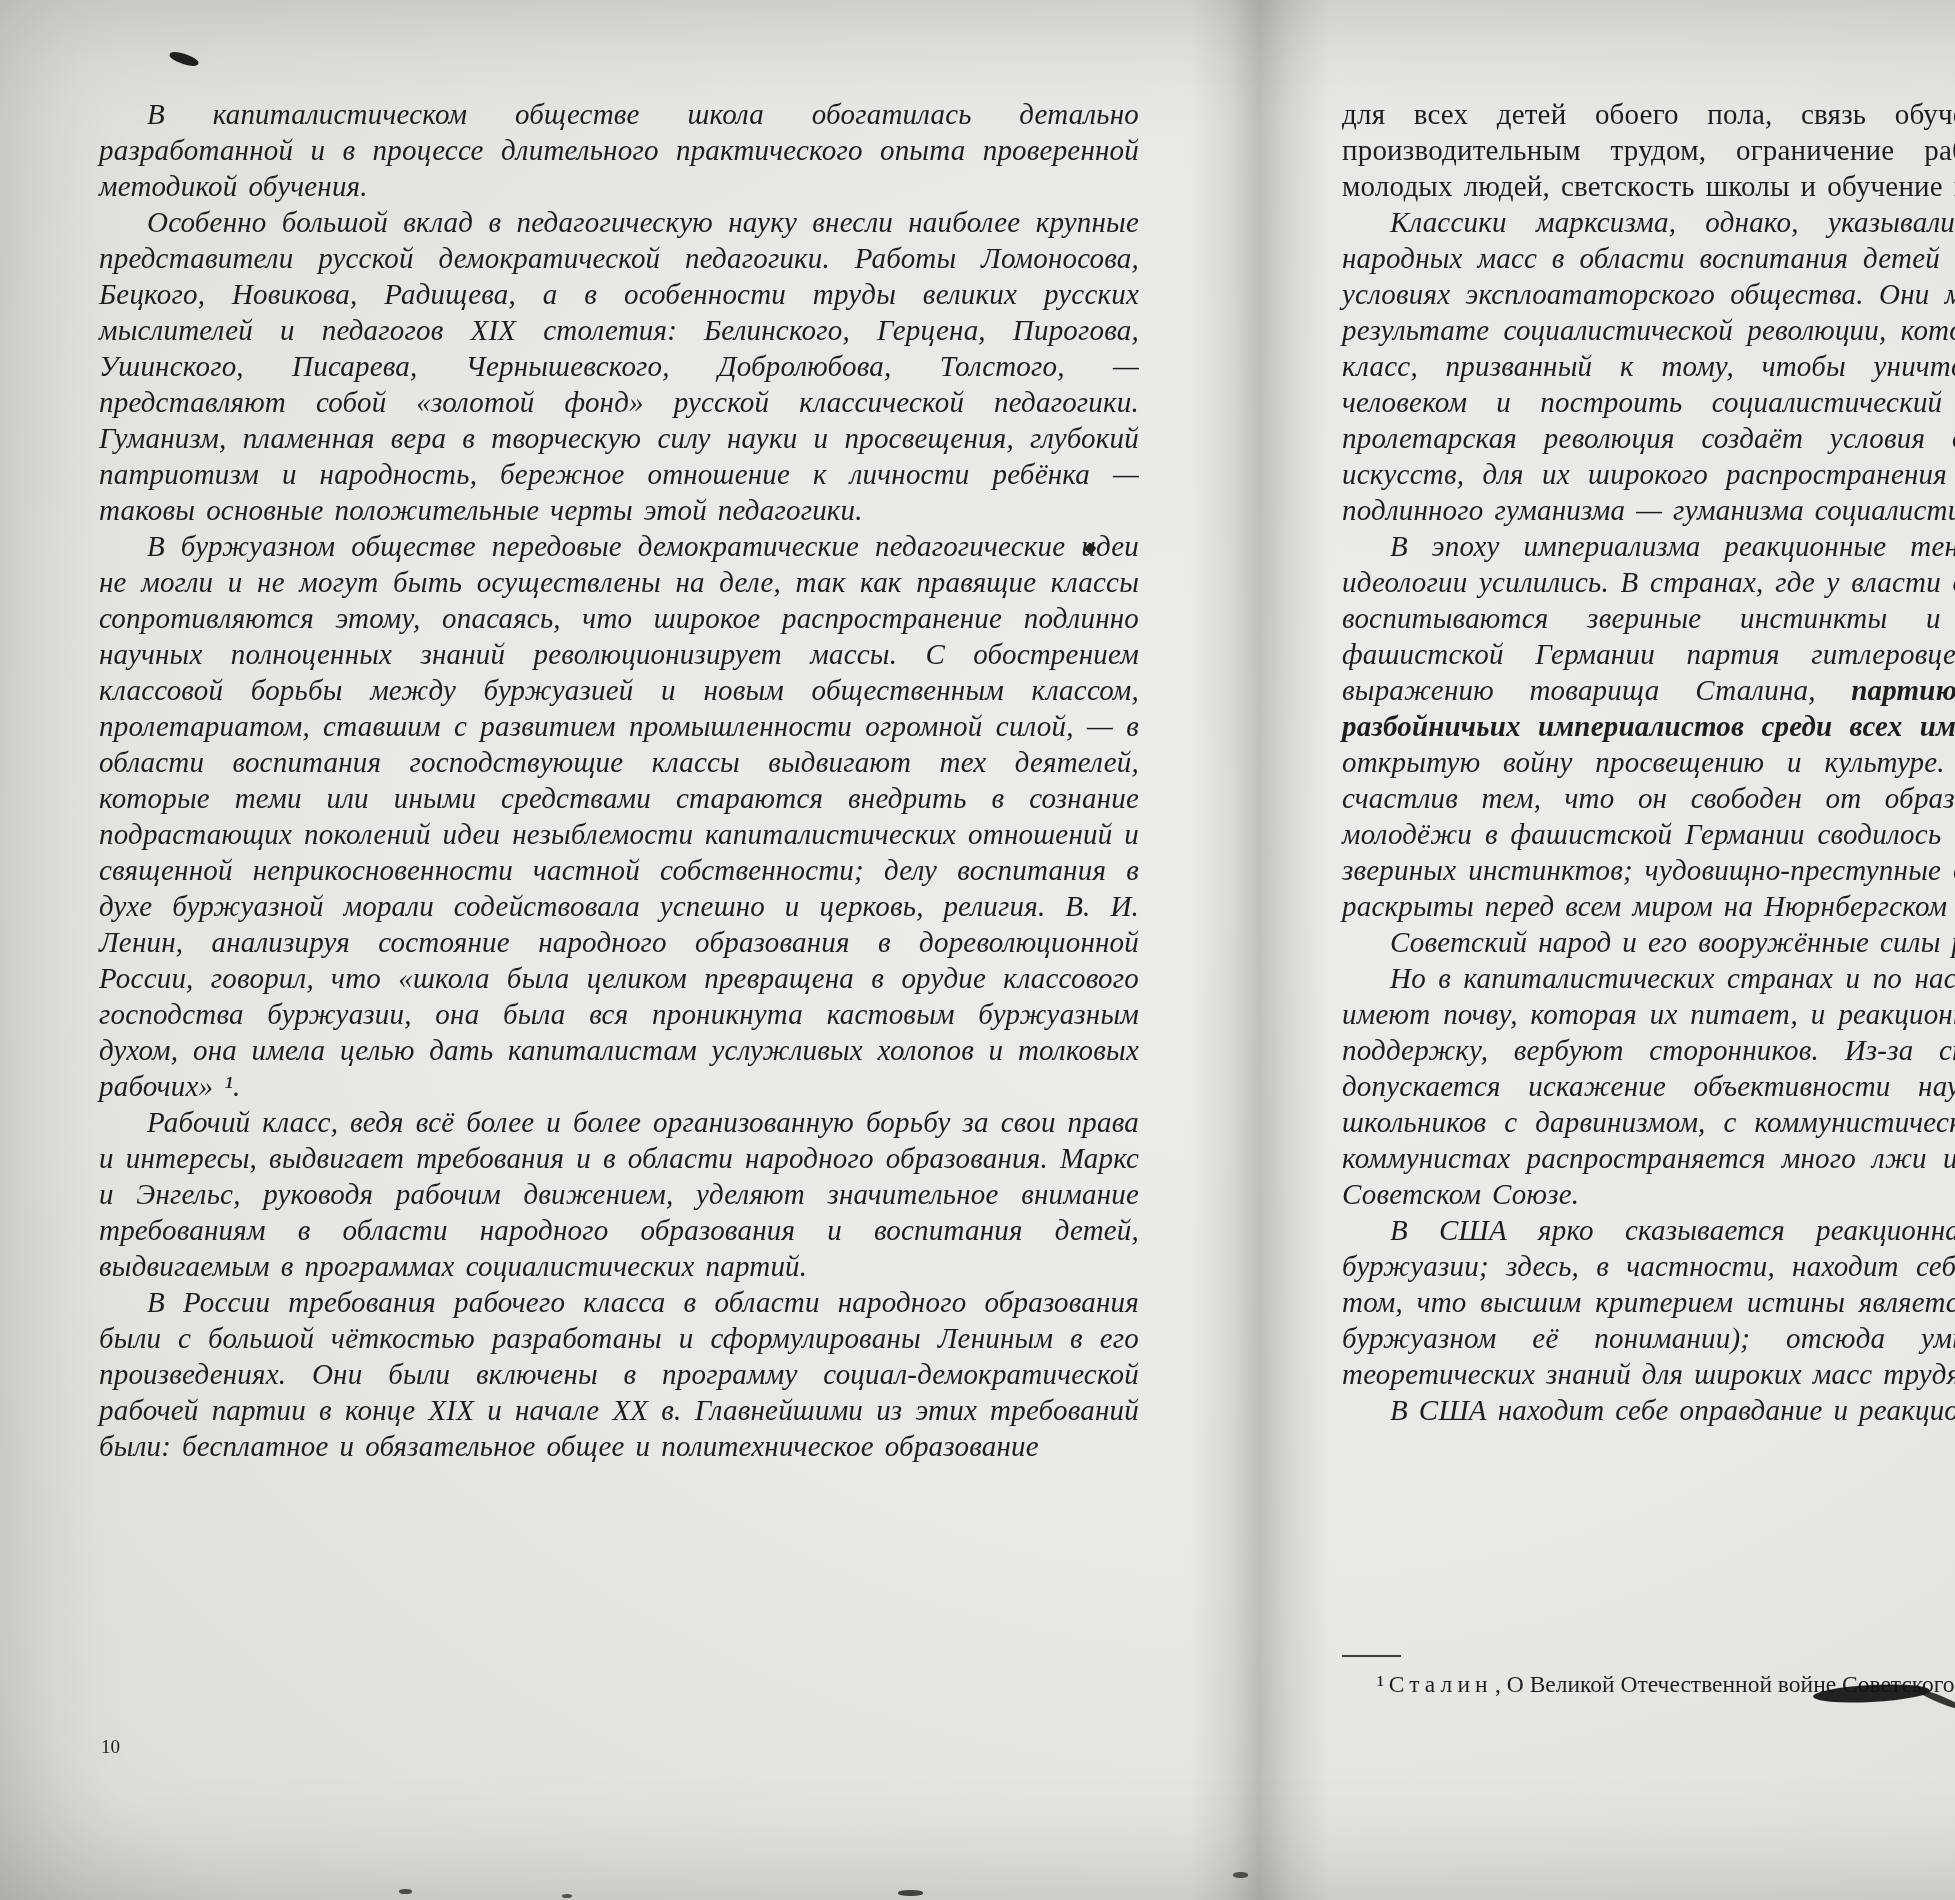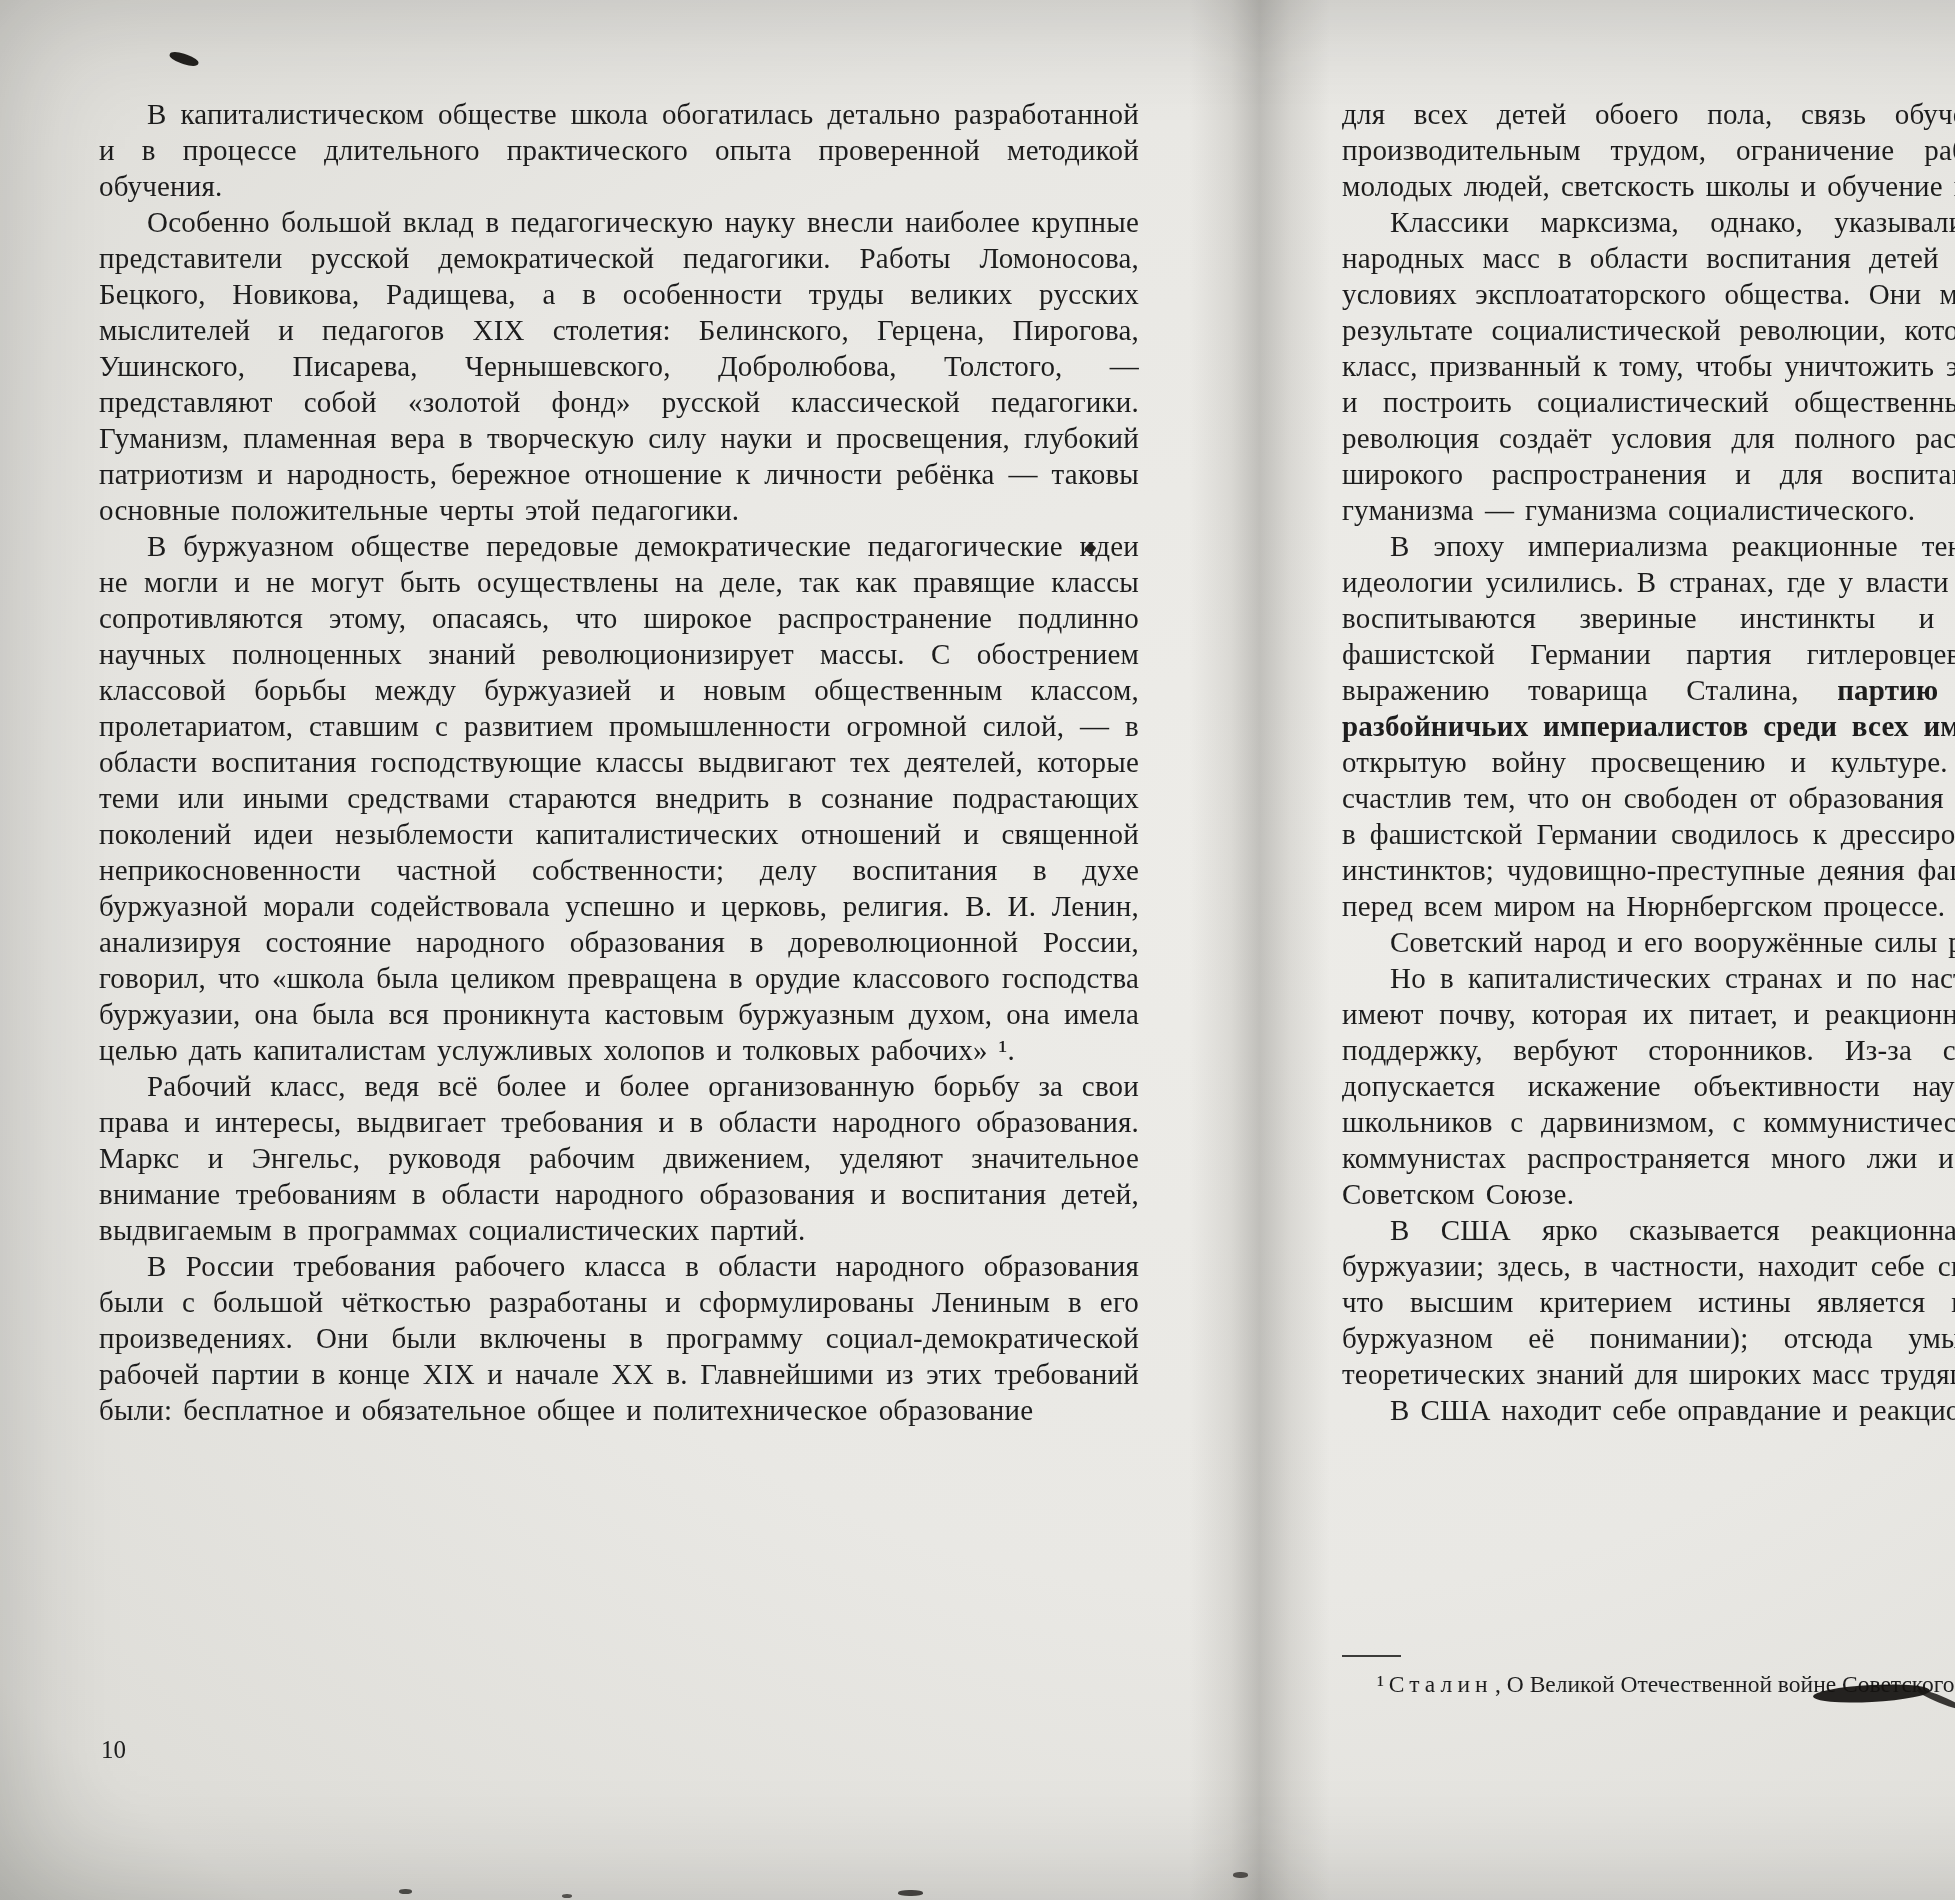--- a/index.html
+++ b/index.html
@@ -39,42 +39,42 @@
     font-size: 29px;
     line-height: 36px;
     letter-spacing: 0.2px;
     word-spacing: 3.5px;
     text-align: justify;
     hyphens: auto;
   }
   .page-l { left: 99px;  top: 96px; width: 1040px; }
   .page-r { left: 1342px; top: 96px; width: 1045px; }
   p { margin: 0; text-align: justify; }
-  .ind { text-indent: 48px; }
+  .ind { text-indent: 48px; font-style: italic; }
   .bold { font-weight: bold; }
   .footnote {
     position: absolute;
     font-size: 23.5px;
     line-height: 30px;
     text-align: justify;
   }
   .fn-l { left: 99px;  top: 1669px; width: 1040px; }
   .fn-r { left: 1342px; top: 1655px; width: 1045px; }
   .fn-rule {
     width: 59px;
     height: 2px;
     background: #3c3c3a;
     margin-bottom: 11.7px;
   }
   .fn-text { text-indent: 35px; }
   .fn-sup { margin-right: 4.7px; }
   .sperr { letter-spacing: 5.1px; margin-right: 2.3px; }
   .pagenum {
     position: absolute;
-    font-size: 25px;
+    font-size: 19px;
   }
   .pn-l { left: 101px;  top: 1736px; }
   
   .speck {
     position: absolute;
     background: #23211e;
     border-radius: 45%;
   }
   .sp1  { left: 169px;  top: 54px;  width: 30px;  height: 10.2px; transform: rotate(18deg); }
   .sp5  { left: 1086px; top: 544px; width: 8.6px;  height: 8.6px; transform: rotate(40deg); border-radius: 20%; }

